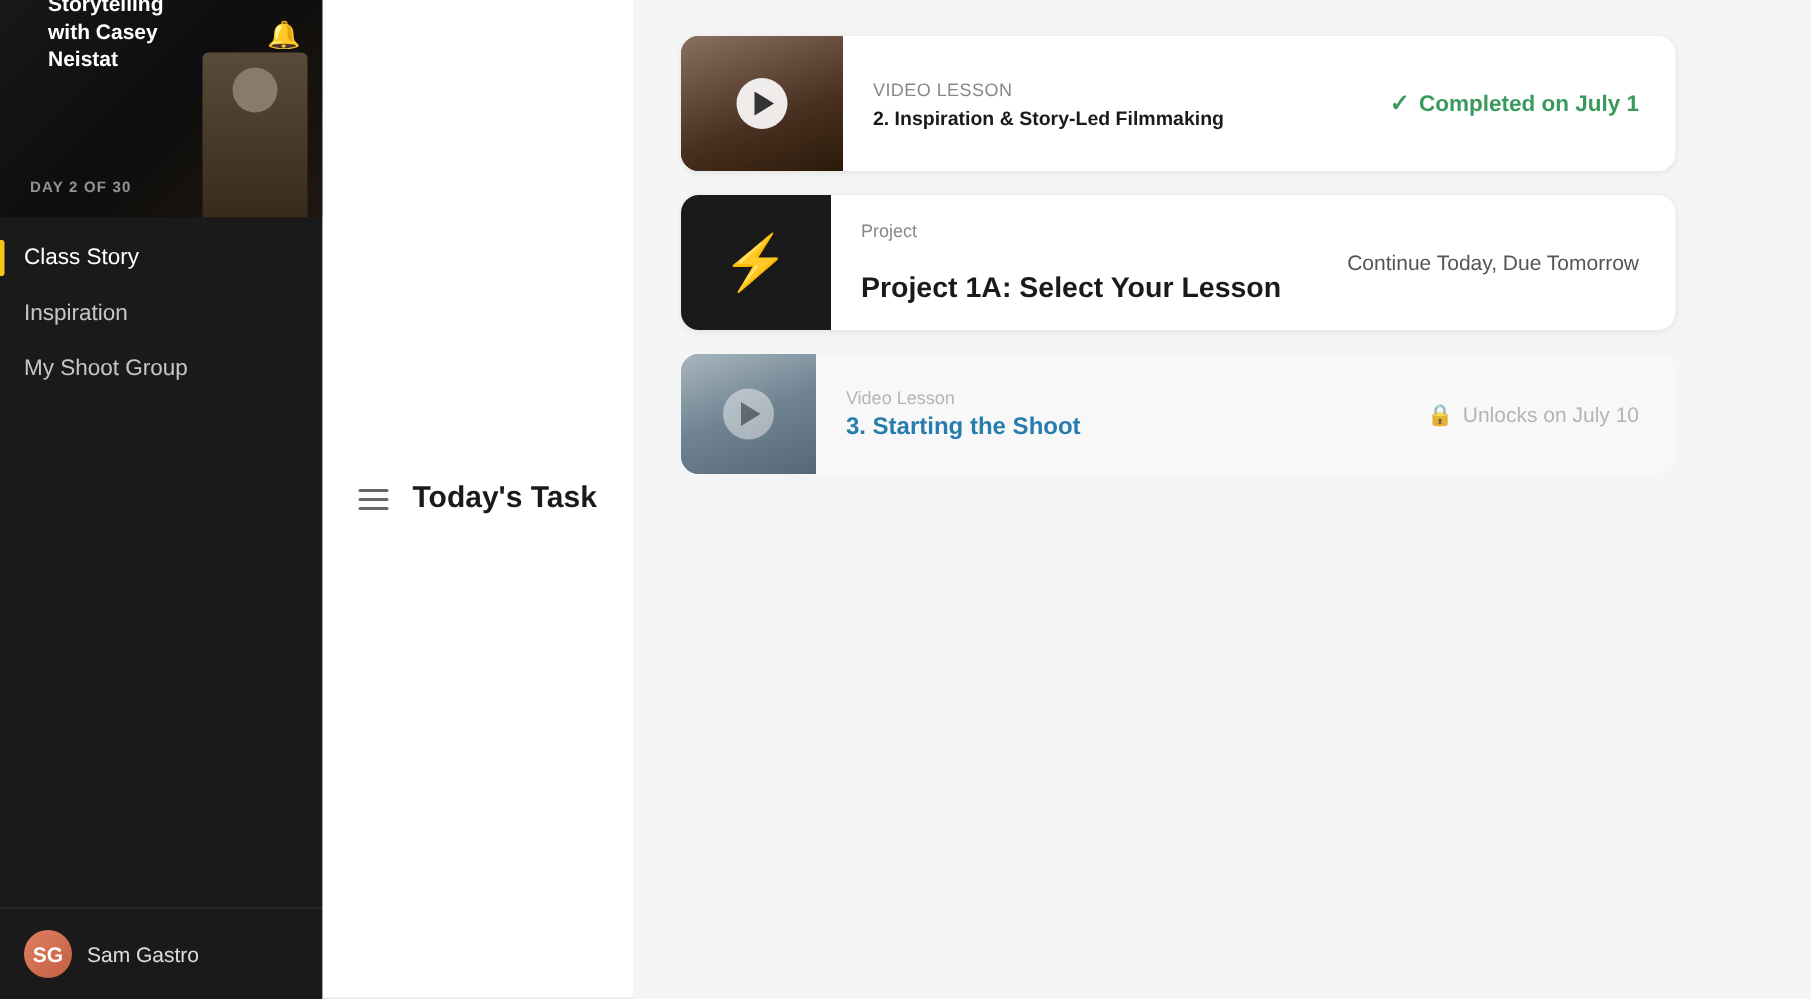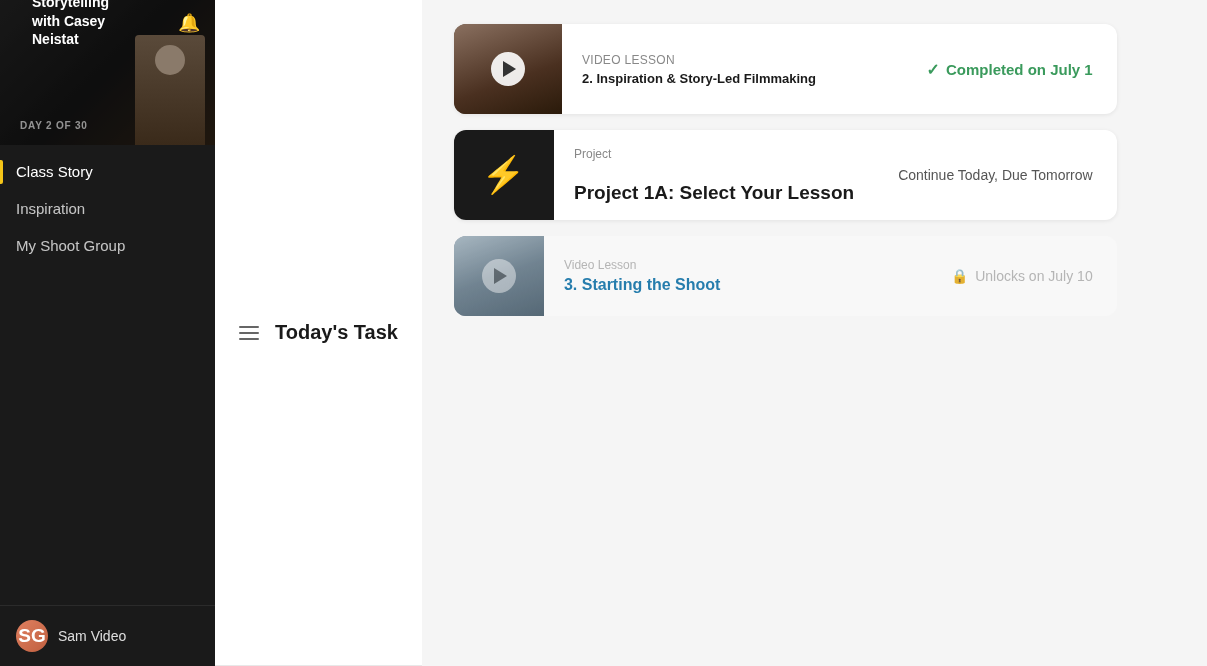--- a/index.html
+++ b/index.html
@@ -117,21 +117,21 @@
     }
     .sidebar-avatar {
       width: 32px;
       height: 32px;
       border-radius: 50%;
       background: linear-gradient(135deg, #e08060, #c06040);
       margin-right: 10px;
       display: flex;
       align-items: center;
       justify-content: center;
-      font-size: 19px;
+      font-size: 14px;
       color: #fff;
       font-weight: 600;
       overflow: hidden;
     }
     .sidebar-user-name {
       color: rgba(255,255,255,0.85);
       font-size: 14px;
       font-weight: 500;
     }
 
@@ -390,21 +390,21 @@
     </div>
     <div class="sidebar-nav-item">
       <span>My Shoot Group</span>
     </div>
   </nav>
 
   <div class="sidebar-footer">
     <div class="sidebar-avatar">
       SG
     </div>
-    <span class="sidebar-user-name">Sam Video</span>
+    <span class="sidebar-user-name">Sam Gastro</span>
   </div>
 </aside>
 
 <main class="main">
   <header class="main-header">
     <div class="hamburger-icon">
       <span></span>
       <span></span>
       <span></span>
     </div>

